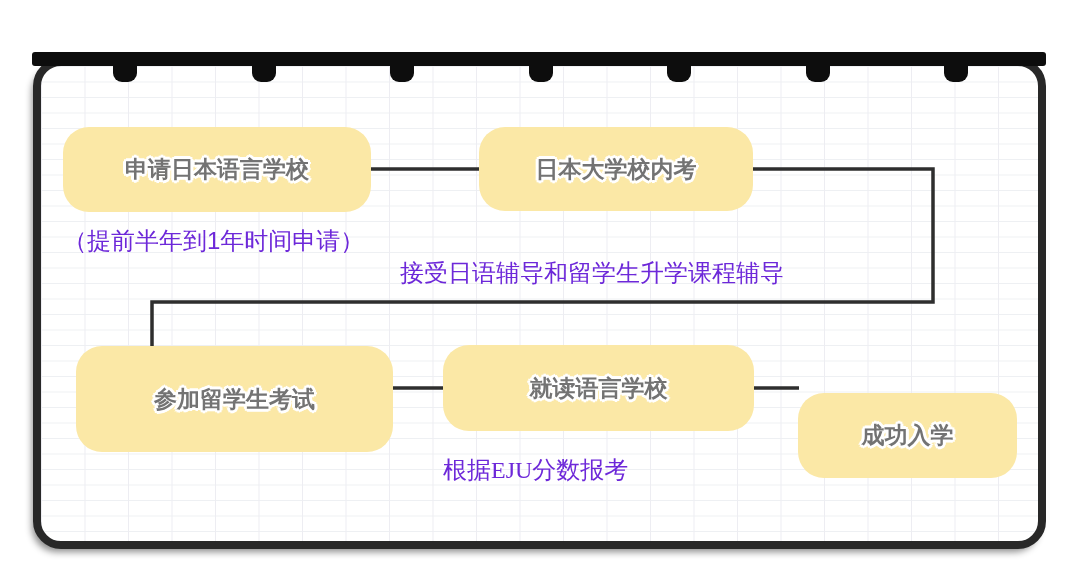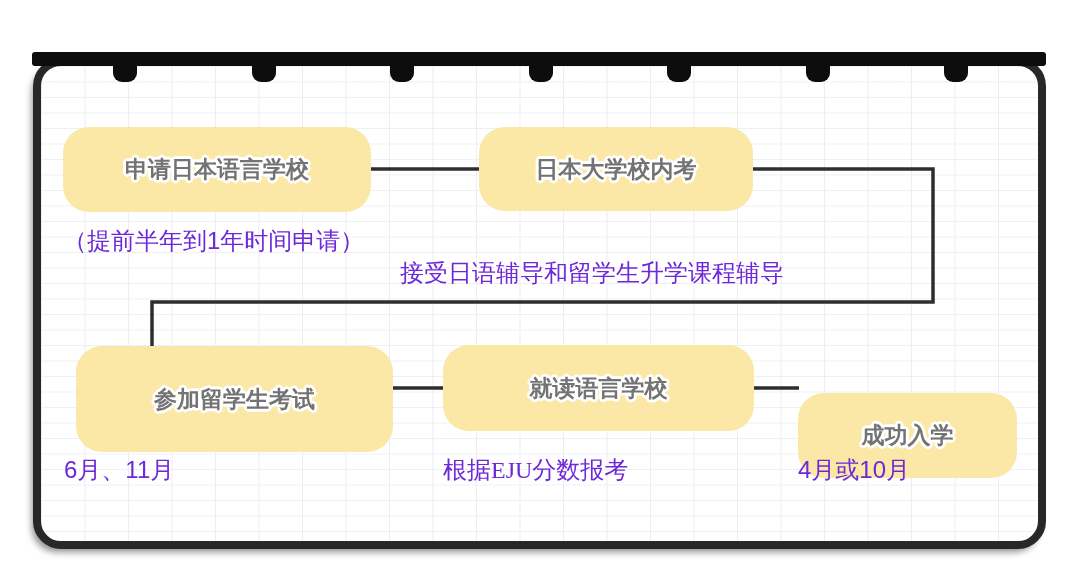--- a/index.html
+++ b/index.html
@@ -123,17 +123,15 @@
   </div>
   <div class="flow-box box-4">
     <span class="flow-title">就读语言学校</span>
   </div>
   <div class="flow-box box-5">
     <span class="flow-title">成功入学</span>
   </div>
 
   <div class="flow-note note-1">（提前半年到1年时间申请）</div>
   <div class="flow-note note-2">接受日语辅导和留学生升学课程辅导</div>
-  <div class="flow-note note-3">6月、11月</div>
   <div class="flow-note note-4">根据EJU分数报考</div>
-  <div class="flow-note note-5">4月或10月</div>
 
 </div>
 
 </body></html>

